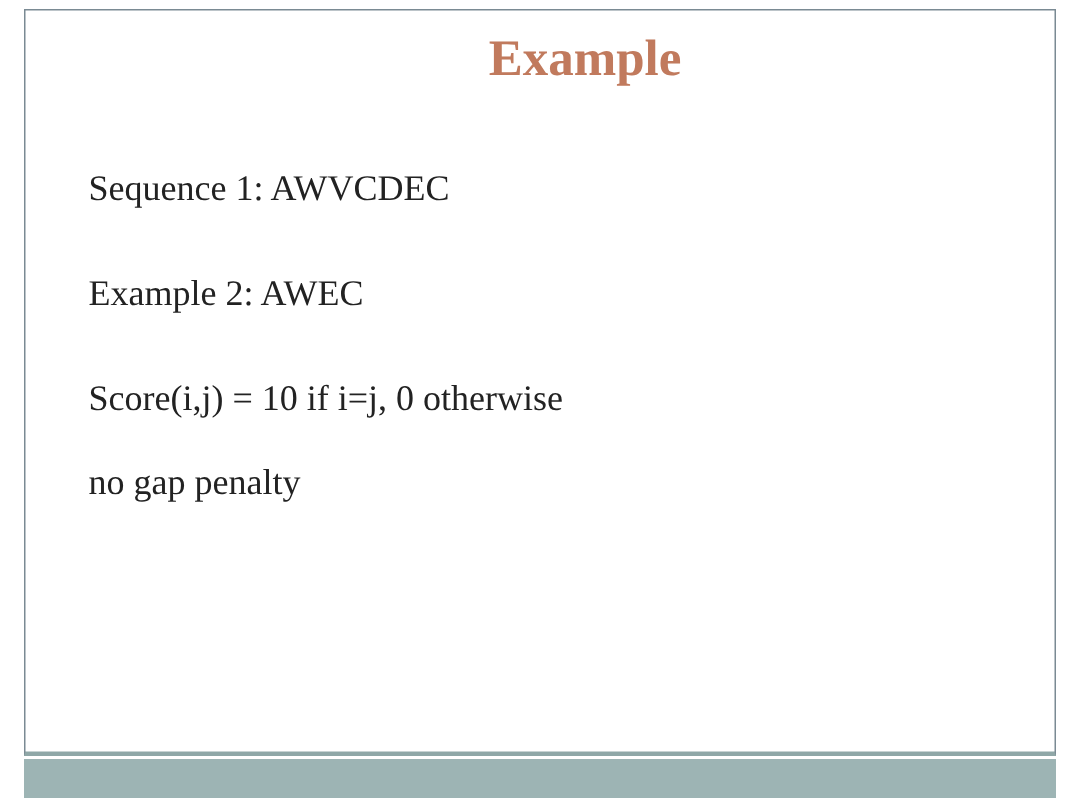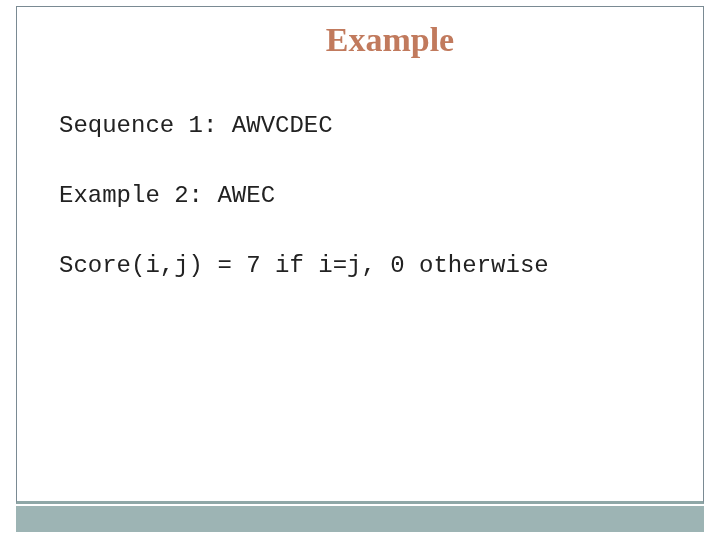--- a/index.html
+++ b/index.html
@@ -27,21 +27,20 @@
     color: #c17a5d;
     text-align: center;
     margin-top: 14px;
     margin-left: 60px;
   }
   .content {
     padding: 52px 42px 0 42px;
     color: #222;
     font-size: 24px;
     line-height: 1.25;
-    font-family: Liberation Mono, monospace;
   }
   .content p {
     margin-bottom: 40px;
   }
   .content p.tight {
     margin-bottom: 26px;
   }
   .footer-bar {
     position: absolute;
     left: 16px;
@@ -52,16 +51,17 @@
   }
 </style>
 </head>
 <body>
 
 <div class="slide">
   <div class="title">Example</div>
   <div class="content">
     <p>Sequence 1: AWVCDEC</p>
     <p>Example 2: AWEC</p>
-    <p class="tight">Score(i,j) = 7 if i=j, 0 otherwise</p>
+    <p class="tight">Score(i,j) = 10 if i=j, 0 otherwise</p>
+    <p>no gap penalty</p>
   </div>
 </div>
 <div class="footer-bar"></div>
 
 </body></html>

